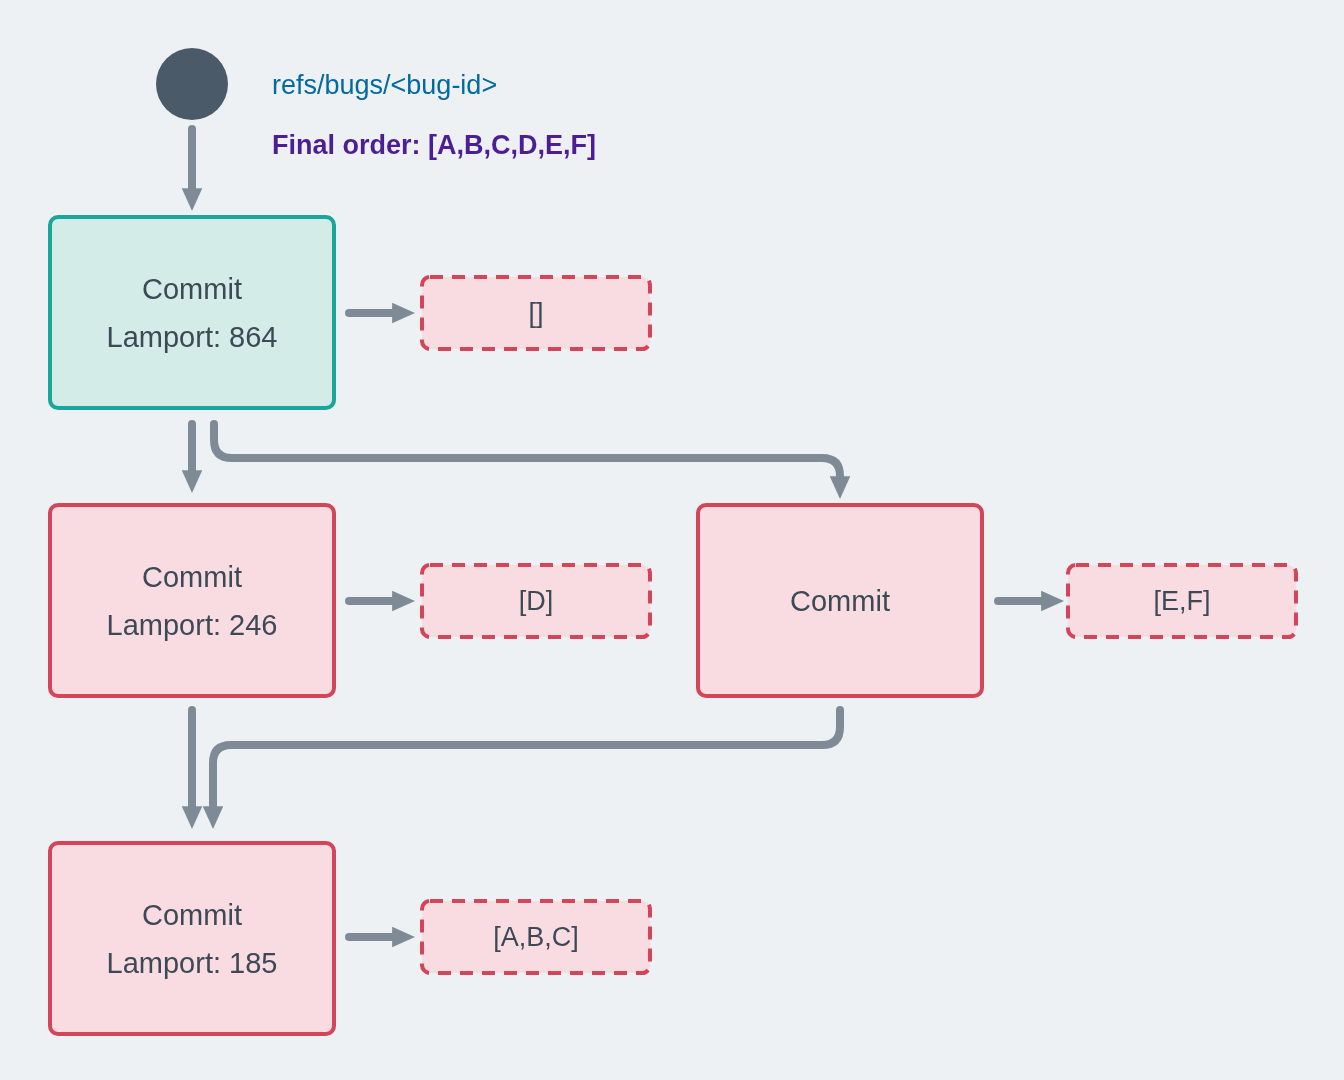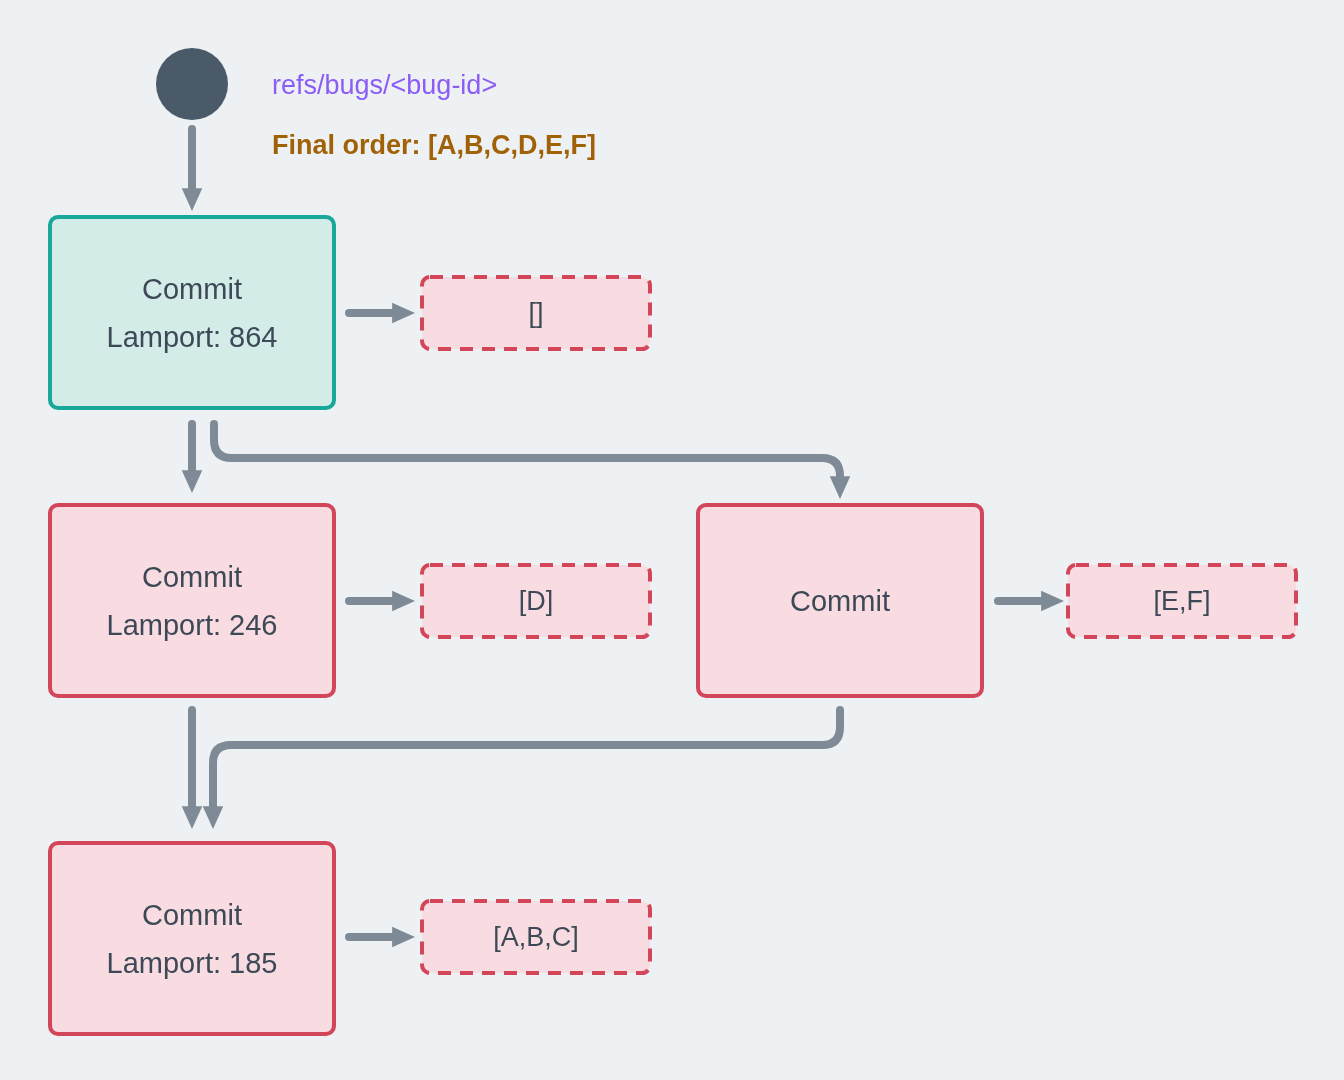--- a/index.html
+++ b/index.html
@@ -22,30 +22,30 @@
   .ref-circle {
     left: 156px; top: 48px;
     width: 72px; height: 72px;
     border-radius: 50%;
     background: #4a5a68;
   }
   .ref-label {
     left: 272px; top: 67px;
     font-size: 27px;
     line-height: 36px;
-    color: #8b5cf6;
+    color: #0369a1;
     white-space: pre;
     text-align: right;
   }
   .final-order {
     left: 272px; top: 127px;
     font-size: 27px;
     line-height: 36px;
     font-weight: 700;
-    color: #a16207;
+    color: #4c1d95;
     white-space: pre;
   }
 
   
   .commit-box {
     box-sizing: border-box;
     width: 288px; height: 195px;
     border-radius: 10px;
     display: flex;
     flex-direction: column;

